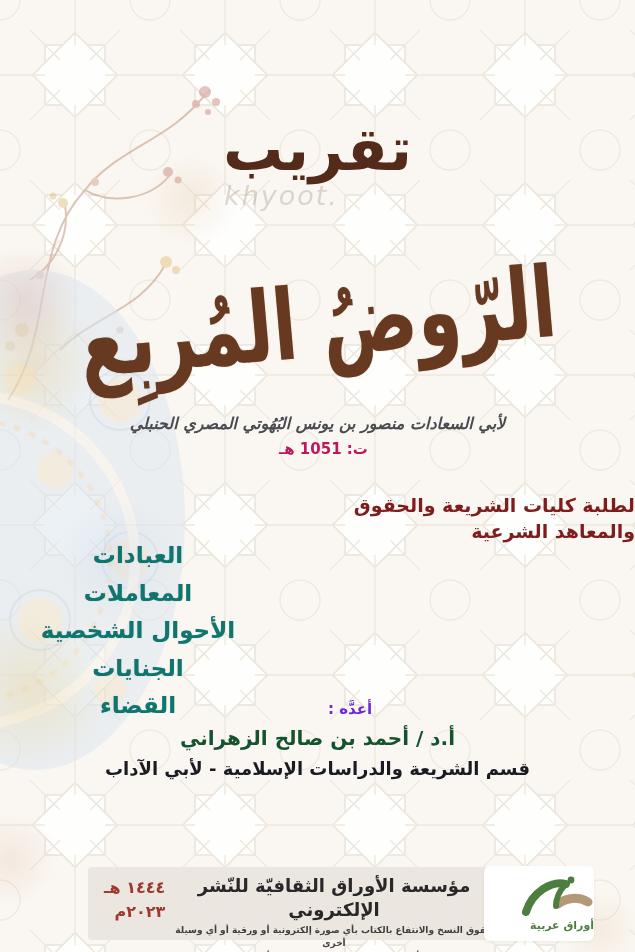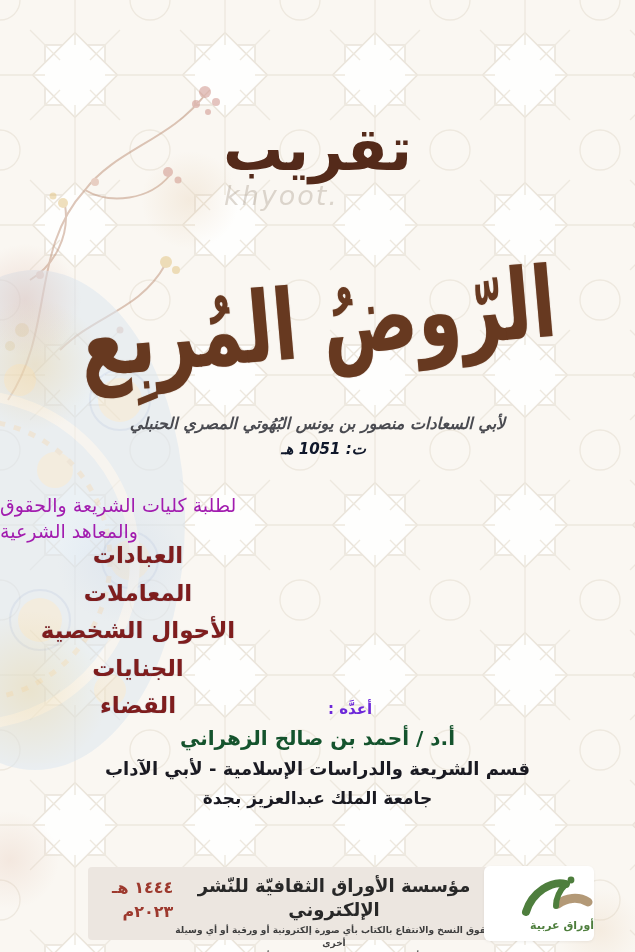--- a/index.html
+++ b/index.html
@@ -63,40 +63,40 @@
 
   .author-line {
     position: absolute; top: 414px; left: 0; right: 0;
     text-align: center;
     font-size: 16px; font-style: italic; font-weight: bold;
     color: #4a4b51;
   }
   .death-year {
     position: absolute; top: 440px; left: 0; right: 0;
     text-align: center;
-    font-size: 15px; font-style: italic; font-weight: bold;
-    color: #0f172a;
+    font-size: 15px; font-weight: bold;
+    color: #be185d;
     padding-left: 12px;
   }
 
   .audience {
     position: absolute; top: 492px; left: 0; right: 0;
-    text-align: left;
-    font-size: 19px; font-weight: normal;
-    color: #a21caf;
+    text-align: right;
+    font-size: 19px; font-weight: bold;
+    color: #7f1d1d;
     line-height: 26px;
   }
 
   .topics {
     position: absolute; top: 537px; left: 22px; width: 232px;
     text-align: center;
   }
   .topic-item {
     font-size: 23px; font-weight: bold;
-    color: #7f1d1d;
+    color: #0f766e;
     line-height: 37.5px;
     text-shadow: 0 0 1px rgba(36,57,109,0.35);
   }
 
   .prepared-label {
     position: absolute; top: 700px; left: 230px; width: 240px;
     text-align: center;
     font-size: 15px; font-weight: bold;
     color: #6d28d9;
   }
@@ -119,21 +119,21 @@
     color: #1a1a22;
   }
 
   .footer-strip {
     position: absolute; left: 88px; top: 867px;
     width: 424px; height: 73px;
     background: #ece6e0;
     border-radius: 4px;
   }
   .footer-dates {
-    position: absolute; left: 24px; top: 9px;
+    position: absolute; left: 16px; top: 9px;
     text-align: right;
     font-size: 16px; font-weight: bold;
     color: #9d392e;
     line-height: 24px;
     direction: rtl;
   }
   .footer-center {
     position: absolute; left: 82px; right: 14px; top: 7px;
     text-align: center;
   }
@@ -268,21 +268,20 @@
       <div class="topic-item">الجنايات</div>
       <div class="topic-item">القضاء</div>
     </div>
 
     <div class="prepared-label">أعدَّه :</div>
 
     <div class="preparer">أ.د / أحمد بن صالح الزهراني</div>
 
     <div class="department">قسم الشريعة والدراسات الإسلامية - لأبي الآداب</div>
 
-    <div class="university">جامعة الملك عبدالعزيز بجدة</div>
 
     <div class="footer-strip">
       <div class="footer-dates">
         <div>١٤٤٤ هـ</div>
         <div>٢٠٢٣م</div>
       </div>
       <div class="footer-center">
         <div class="publisher-title">مؤسسة الأوراق الثقافيّة للنّشر الإلكتروني</div>
         <div class="rights">
           <div>حقوق النسخ والانتفاع بالكتاب بأي صورة إلكترونية أو ورقية أو أي وسيلة أخرى</div>

